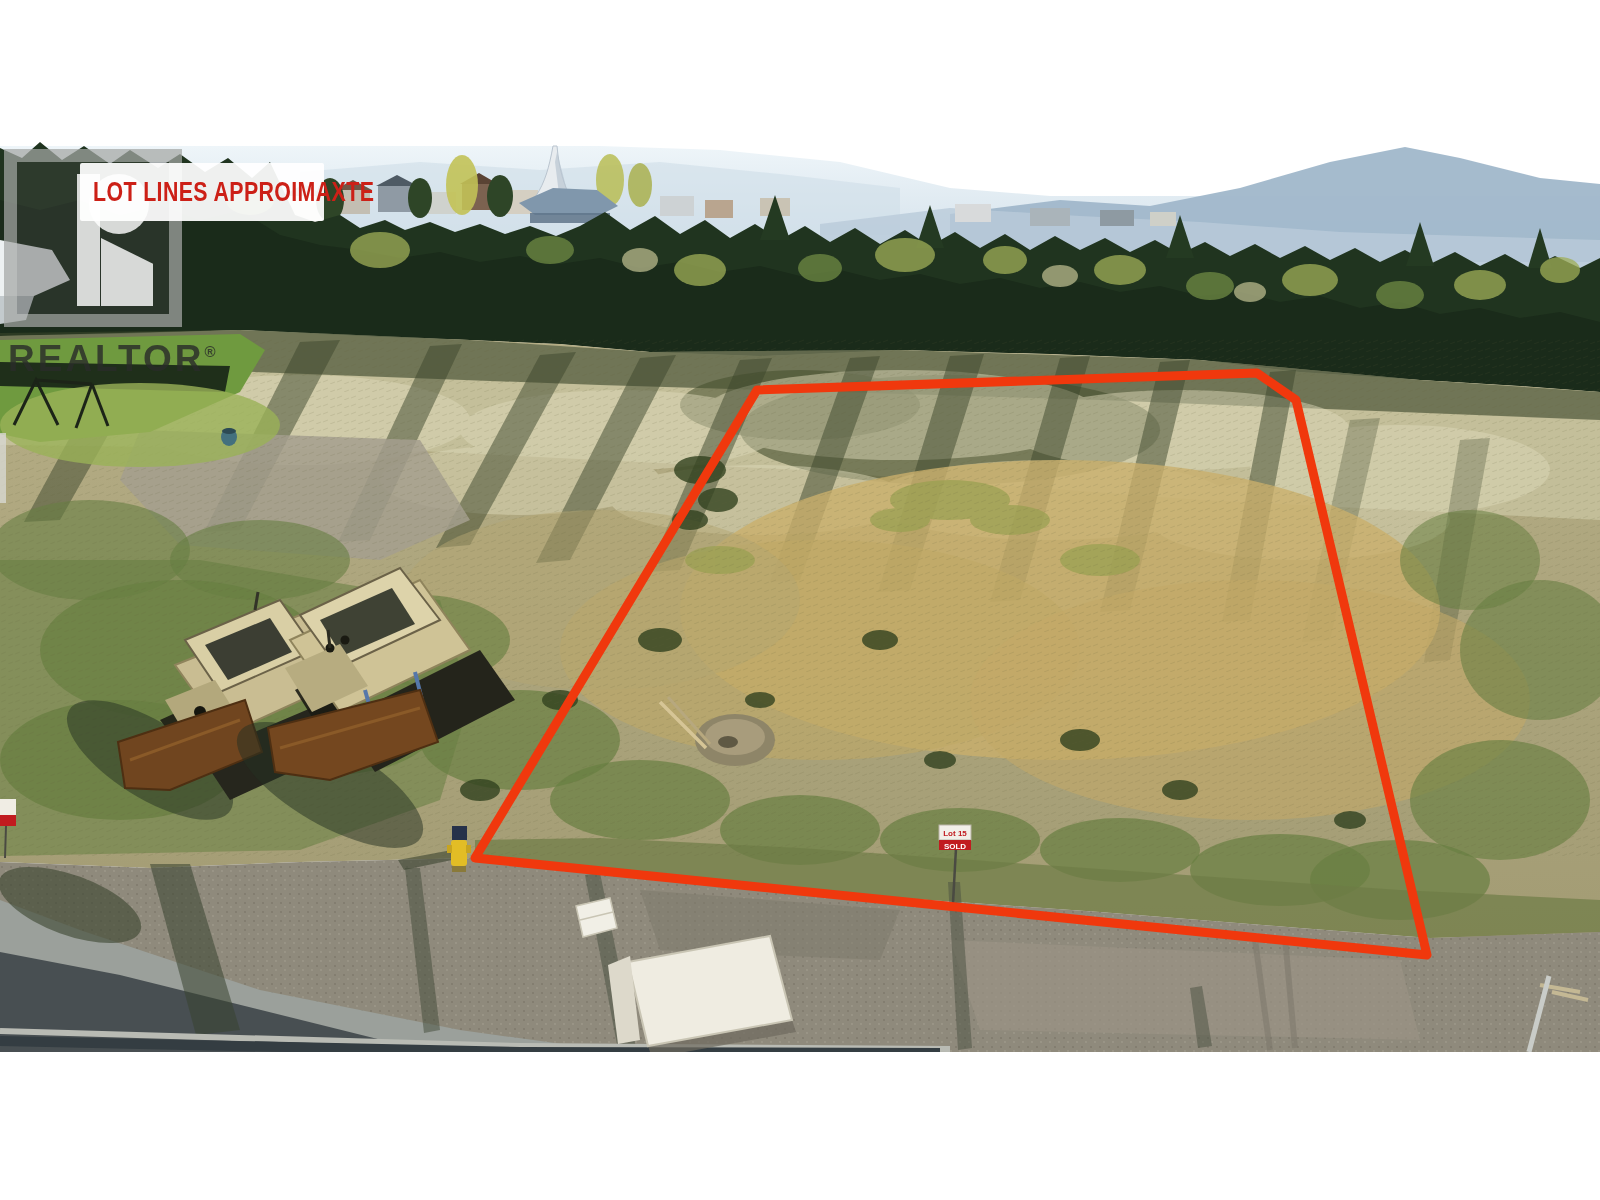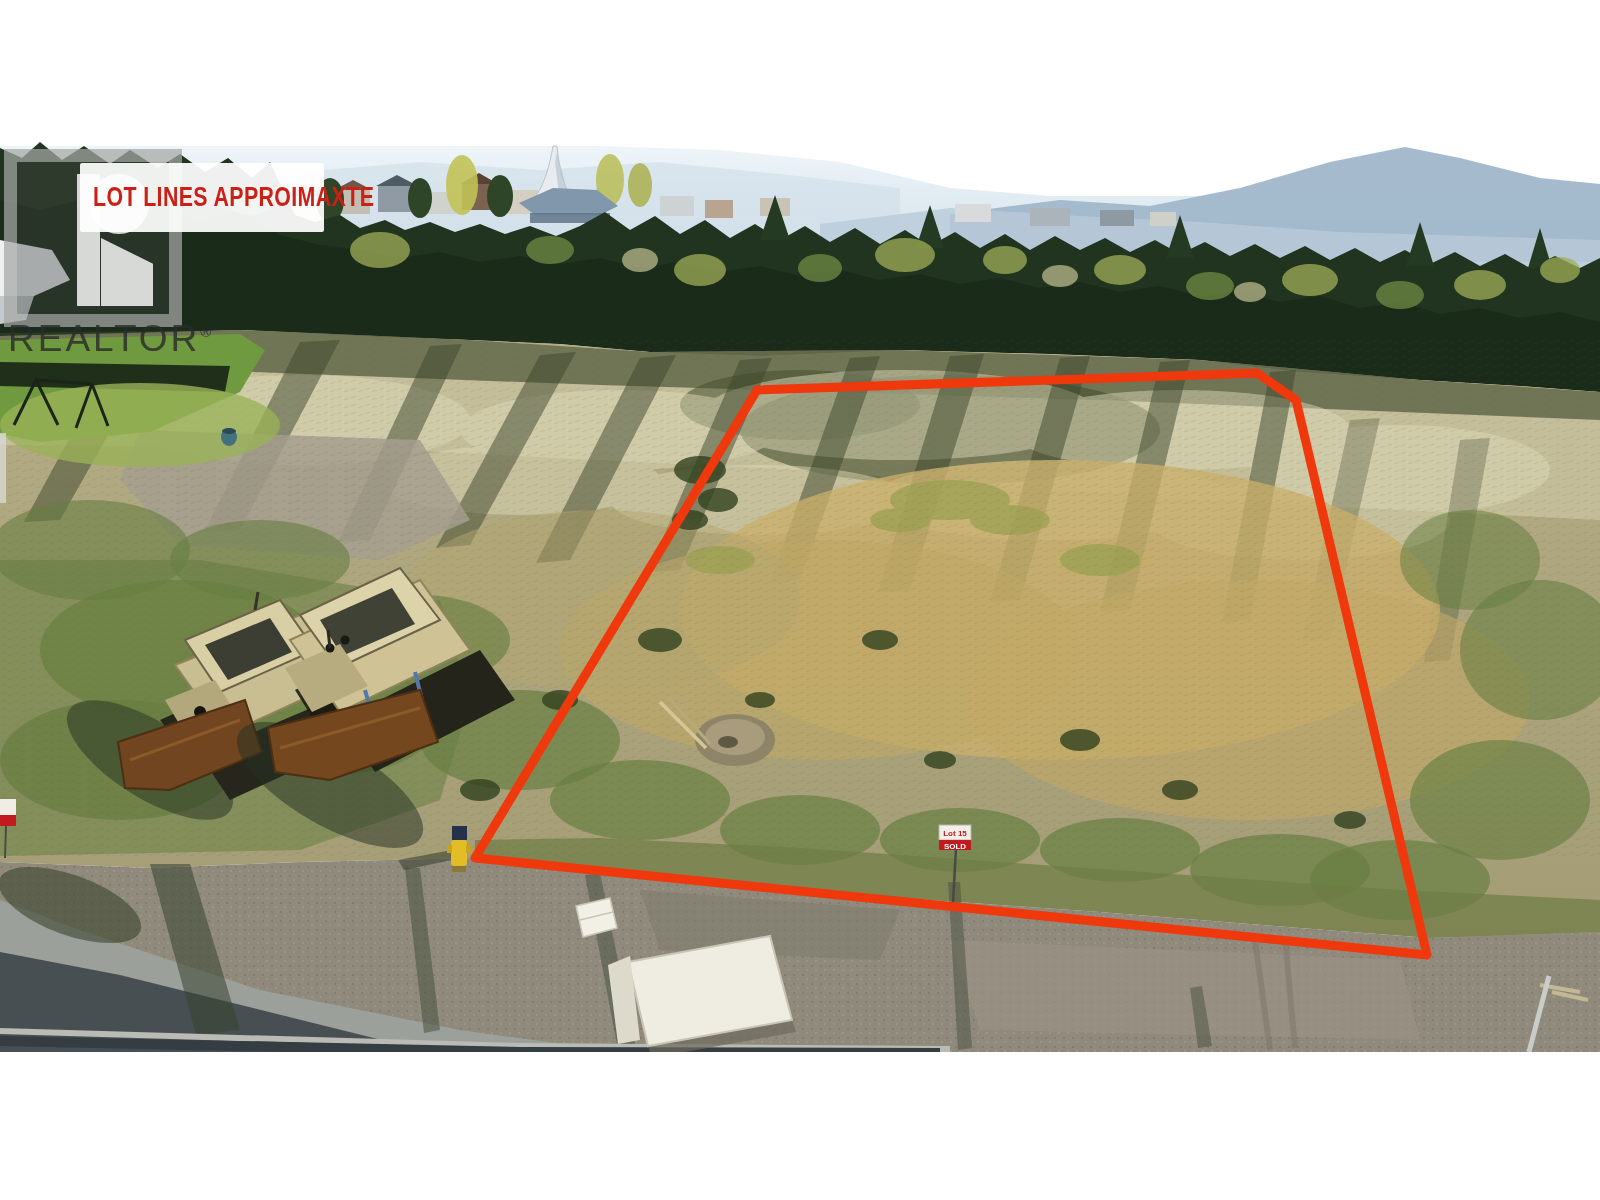--- a/index.html
+++ b/index.html
@@ -9,25 +9,25 @@
   
   .logo-frame{position:absolute;left:4px;top:149px;width:152px;height:152px;
               border:13px solid rgba(198,200,198,0.55);background:rgba(66,68,66,0.40);}
   .logo-stem{position:absolute;left:60px;top:12px;width:23px;height:132px;background:rgba(255,255,255,0.82);}
   .logo-ball{position:absolute;left:72px;top:12px;width:60px;height:60px;border-radius:50%;
              background:rgba(255,255,255,0.82);}
   .logo-leg{position:absolute;left:84px;top:76px;width:52px;height:68px;
             background:rgba(255,255,255,0.82);
             clip-path:polygon(0 0,100% 38%,100% 100%,0 100%);}
   
-  .realtor-word{position:absolute;left:8px;top:320px;width:190px;color:rgba(42,44,42,0.82);
-                font-size:37px;font-weight:normal;letter-spacing:3px;line-height:1;}
+  .realtor-word{position:absolute;left:8px;top:340px;width:190px;color:rgba(42,44,42,0.82);
+                font-size:37px;font-weight:bold;letter-spacing:3px;line-height:1;}
   .realtor-word sup{font-size:15px;letter-spacing:0;vertical-align:14px;}
   
-  .lot-banner{position:absolute;left:80px;top:163px;width:244px;height:69px;
+  .lot-banner{position:absolute;left:80px;top:163px;width:244px;height:58px;
               background:rgba(255,255,255,0.93);border-radius:2px;
               display:flex;align-items:center;justify-content:flex-start;overflow:visible;}
   .lot-banner span{display:inline-block;color:#cc2017;font-weight:bold;font-size:27px;
                    white-space:nowrap;transform:scaleX(0.79);transform-origin:0 50%;
                    margin-left:13px;letter-spacing:0.5px;}
 </style>
 </head>
 <body>
 
 <div class="stage">

